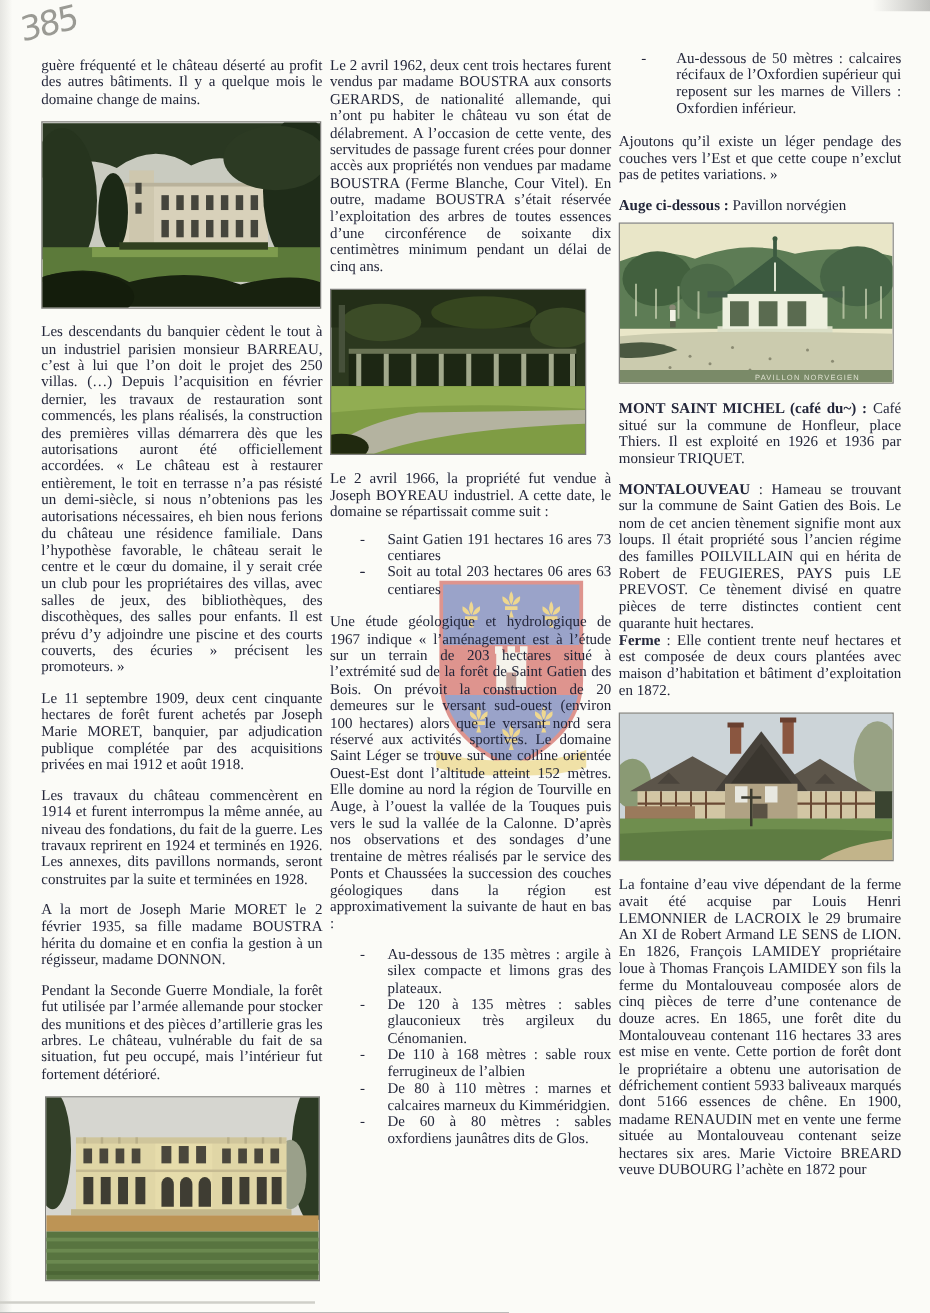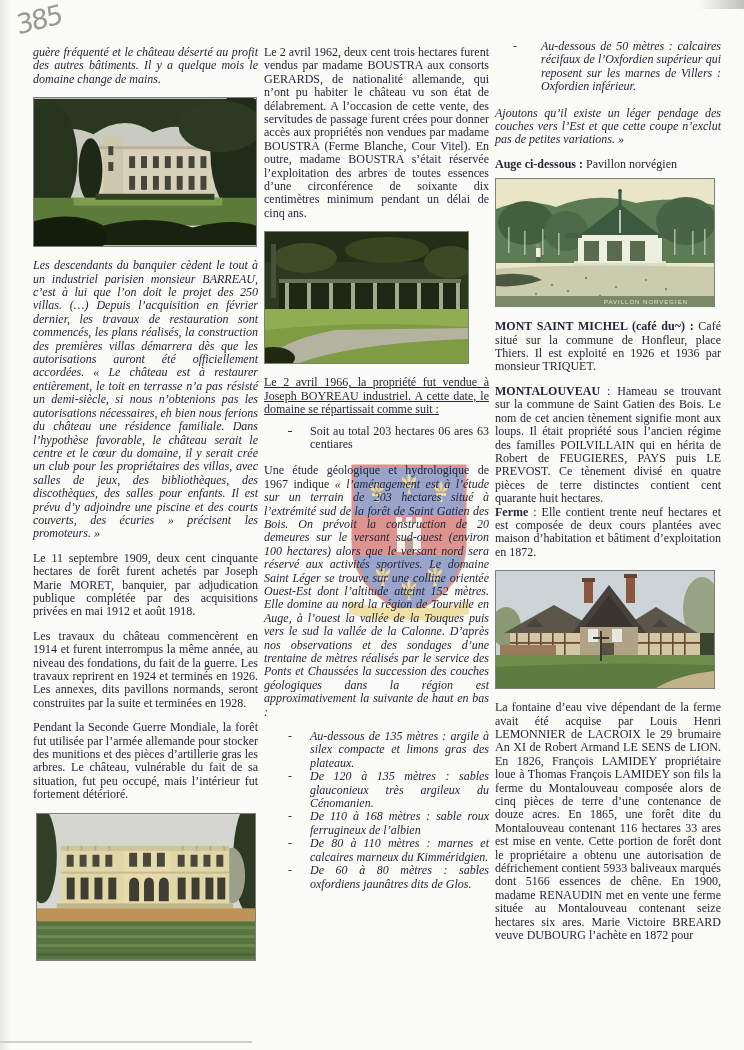--- a/index.html
+++ b/index.html
@@ -22,21 +22,21 @@
     font-size:27px;color:#9a9a94;
     transform:rotate(-14deg) skewX(-6deg);
     letter-spacing:-2px;
   }
   .col{position:absolute;z-index:1;font-size:12px;line-height:13.4px;text-align:justify;}
   .col-left{left:33px;top:46px;width:225px;}
   .col-mid{left:264px;top:46px;width:225px;}
   .col-right{left:495px;top:40px;width:226px;}
   p{margin:0 0 11px 0;}
   p.nogap{margin-bottom:0;}
-  .italic{font-style:italic;}
+  .italic{}
   b{font-weight:bold;}
   figure{margin:0 0 12px 0;padding:0;}
   figure svg{display:block;border:1px solid rgba(45,45,42,.6);}
   ul.dash-list{list-style:none;margin:0 0 11px 0;padding:0;}
   ul.dash-list li{position:relative;padding-left:46px;}
   ul.dash-list li .dash{position:absolute;left:24px;top:0;}
   ul.dash-list.rt li .dash{left:18px;}
   .watermark{position:absolute;left:343px;top:458px;width:132px;height:164px;opacity:.5;z-index:0;}
 </style>
 </head>
@@ -106,20 +106,21 @@
         <rect x="40" y="100" width="150" height="8" fill="#7e9c4e"></rect>
         <rect x="62" y="96" width="120" height="6" fill="#31401f"></rect>
         <path d="M0 124 Q40 112 70 128 Q120 116 160 130 Q200 120 224 128 V148 H0 Z" fill="#18220f"></path>
         <ellipse cx="28" cy="140" rx="46" ry="20" fill="#141d0c"></ellipse>
       </svg>
     </figure>
 
     <p class="italic">Les descendants du banquier cèdent le tout à un industriel parisien monsieur BARREAU, c’est à lui que l’on doit le projet des 250 villas. (…) Depuis l’acquisition en février dernier, les travaux de restauration sont commencés, les plans réalisés, la construction des premières villas démarrera dès que les autorisations auront été officiellement accordées. « Le château est à restaurer entièrement, le toit en terrasse n’a pas résisté un demi-siècle, si nous n’obtenions pas les autorisations nécessaires, eh bien nous ferions du château une résidence familiale. Dans l’hypothèse favorable, le château serait le centre et le cœur du domaine, il y serait crée un club pour les propriétaires des villas, avec salles de jeux, des bibliothèques, des discothèques, des salles pour enfants. Il est prévu d’y adjoindre une piscine et des courts couverts, des écuries » précisent les promoteurs. »</p>
     <p>Le 11 septembre 1909, deux cent cinquante hectares de forêt furent achetés par Joseph Marie MORET, banquier, par adjudication publique complétée par des acquisitions privées en mai 1912 et août 1918.</p>
     <p>Les travaux du château commencèrent en 1914 et furent interrompus la même année, au niveau des fondations, du fait de la guerre. Les travaux reprirent en 1924 et terminés en 1926. Les annexes, dits pavillons normands, seront construites par la suite et terminées en 1928.</p>
+    <p>A la mort de Joseph Marie MORET le 2 février 1935, sa fille madame BOUSTRA hérita du domaine et en confia la gestion à un régisseur, madame DONNON.</p>
     <p>Pendant la Seconde Guerre Mondiale, la forêt fut utilisée par l’armée allemande pour stocker des munitions et des pièces d’artillerie gras les arbres. Le château, vulnérable du fait de sa situation, fut peu occupé, mais l’intérieur fut fortement détérioré.</p>
 
     <figure style="margin-left:3px;">
       <svg width="218" height="146" viewBox="0 0 220 147" xmlns="http://www.w3.org/2000/svg">
         <rect width="220" height="147" fill="#d6d6d0"></rect>
         <ellipse cx="5" cy="42" rx="15" ry="48" fill="#323f28"></ellipse>
         <ellipse cx="215" cy="45" rx="17" ry="56" fill="#2c3a24"></ellipse>
         <ellipse cx="197" cy="62" rx="13" ry="28" fill="#9aa08a"></ellipse>
         <rect x="24" y="36" width="170" height="56" fill="#e0d6a6"></rect>
         <rect x="88" y="33" width="46" height="59" fill="#e6dcab"></rect>
@@ -196,24 +197,24 @@
           <rect x="191" y="51" width="4" height="26"></rect>
         </g>
         <rect x="0" y="77" width="203" height="54" fill="#7f9c44"></rect>
         <path d="M0 77 H203 V95 Q100 88 0 98 Z" fill="#91ad52"></path>
         <path d="M0 131 Q10 110 70 98 L203 96 L203 107 Q90 111 34 131 Z" fill="#b4b3a0"></path>
         <rect x="6" y="12" width="5" height="54" fill="#46503a"></rect>
         <ellipse cx="8" cy="126" rx="22" ry="11" fill="#20290f"></ellipse>
       </svg>
     </figure>
 
-    <p style="margin-bottom:8px;text-decoration:underline;">Le 2 avril 1966, la propriété fut vendue à Joseph BOYREAU industriel. A cette date, le domaine se répartissait comme suit :</p>
+    <p style="margin-bottom:8px;">Le 2 avril 1966, la propriété fut vendue à Joseph BOYREAU industriel. A cette date, le domaine se répartissait comme suit :</p>
 
     <ul class="dash-list">
-      <li><span class="dash">-</span></li>
+      <li><span class="dash">-</span><span>Saint Gatien  191 hectares 16 ares 73 centiares</span></li>
       <li><span class="dash">-</span></li>
       <li><span class="dash">-</span></li>
       <li><span class="dash">-</span><span>Soit au total 203 hectares 06 ares 63 centiares</span></li>
     </ul>
 
     <p style="margin-top:13px;"><span>Une étude géologique et hydrologique de 1967 indique </span><span class="italic">« l’aménagement est à l’étude sur un terrain de 203 hectares situé à l’extrémité sud de la forêt de Saint Gatien des Bois. On prévoit la construction de 20 demeures sur le versant sud-ouest (environ 100 hectares) alors que le versant nord sera réservé aux activités sportives. Le domaine Saint Léger se trouve sur une colline orientée Ouest-Est dont l’altitude atteint 152 mètres. Elle domine au nord la région de Tourville en Auge, à l’ouest la vallée de la Touques puis vers le sud la vallée de la Calonne. D’après nos observations et des sondages d’une trentaine de mètres réalisés par le service des Ponts et Chaussées la succession des couches géologiques dans la région est approximativement la suivante de haut en bas :</span></p>
 
     <ul class="dash-list italic">
       <li><span class="dash">-</span><span>Au-dessous de 135 mètres : argile à silex compacte et limons gras des plateaux.</span></li>
       <li><span class="dash">-</span><span>De 120 à 135 mètres : sables glauconieux très argileux du Cénomanien.</span></li>

